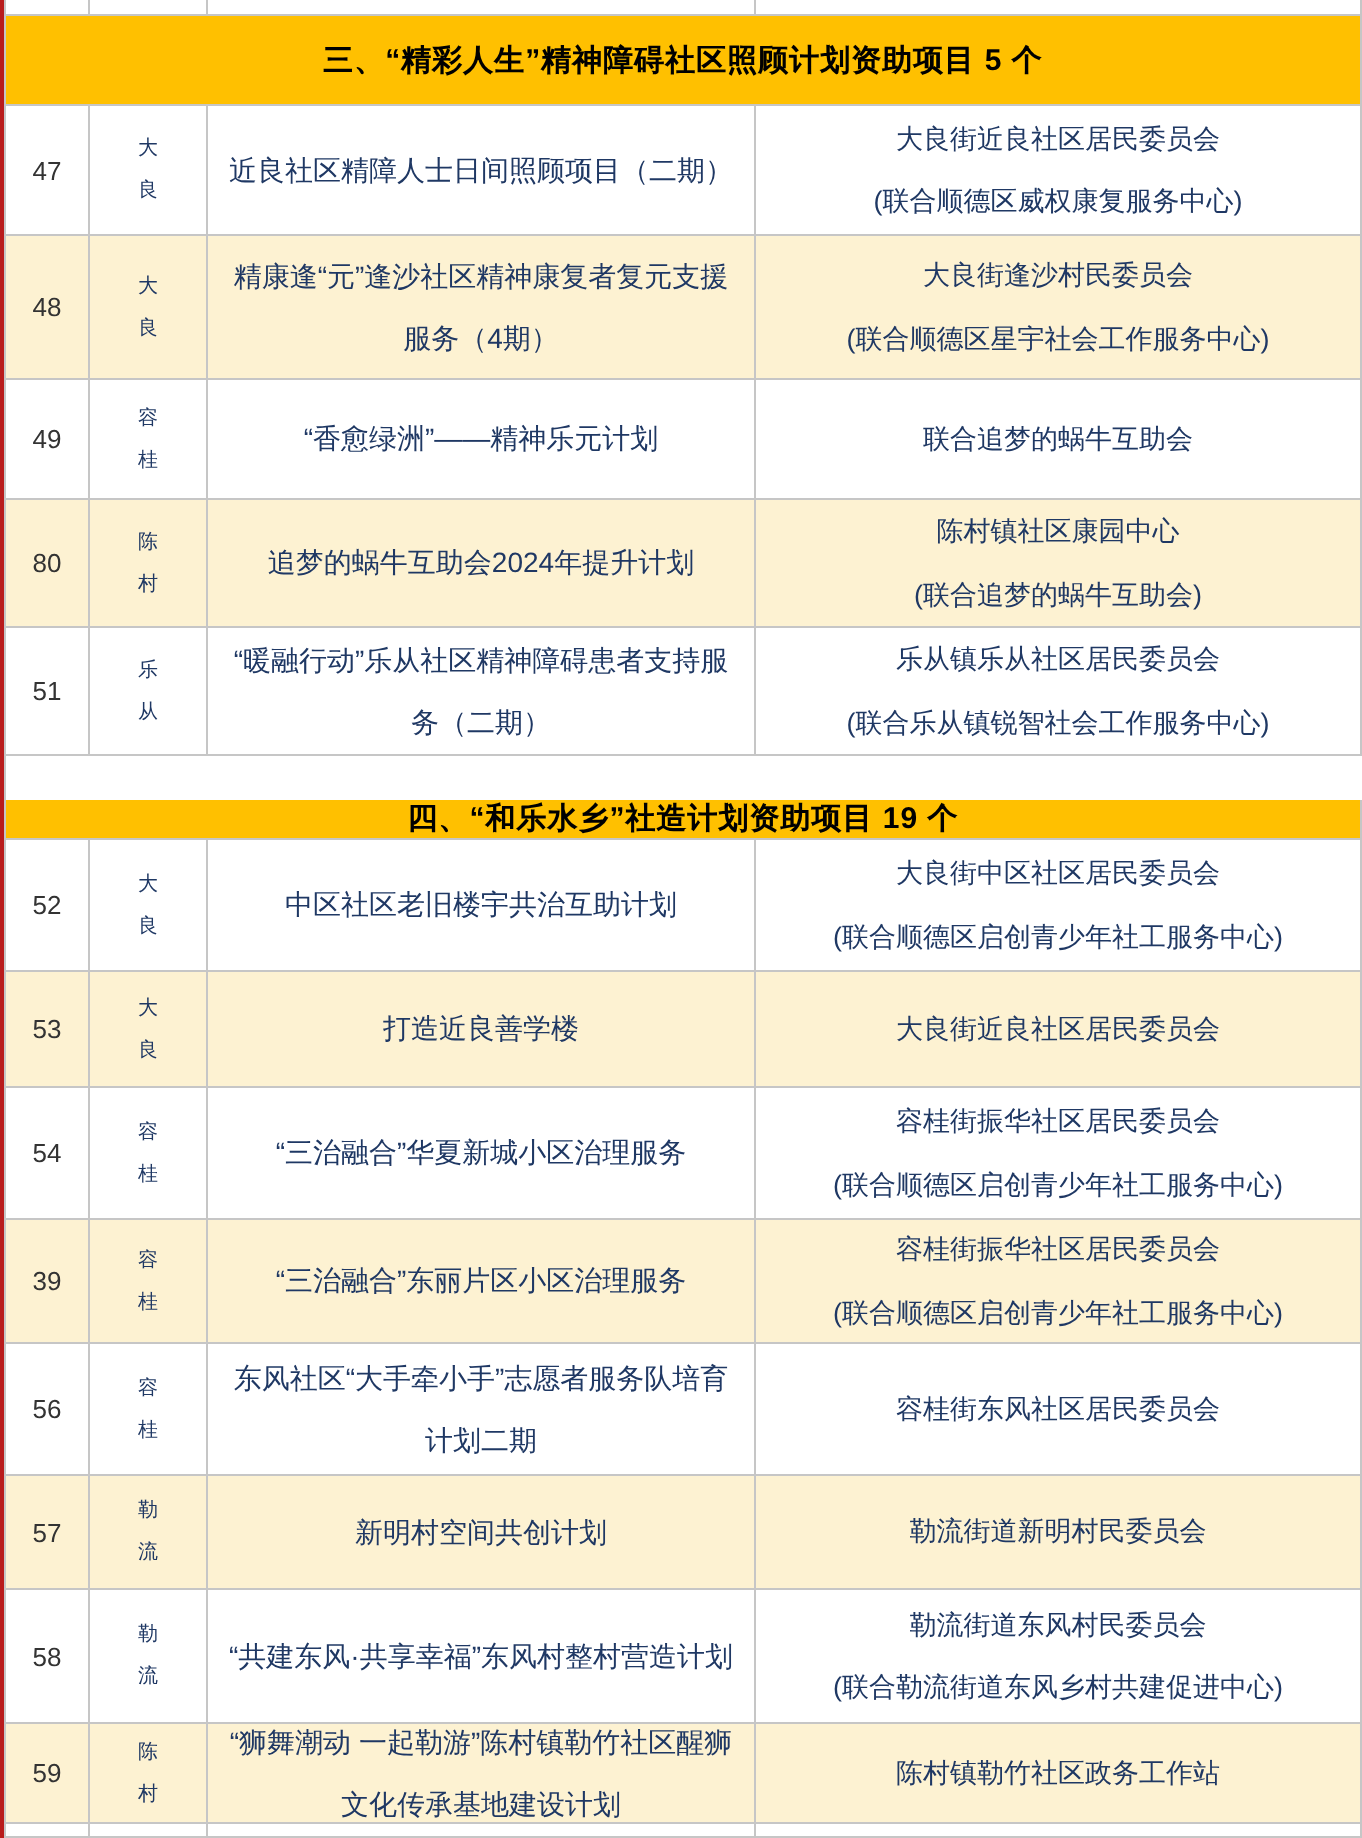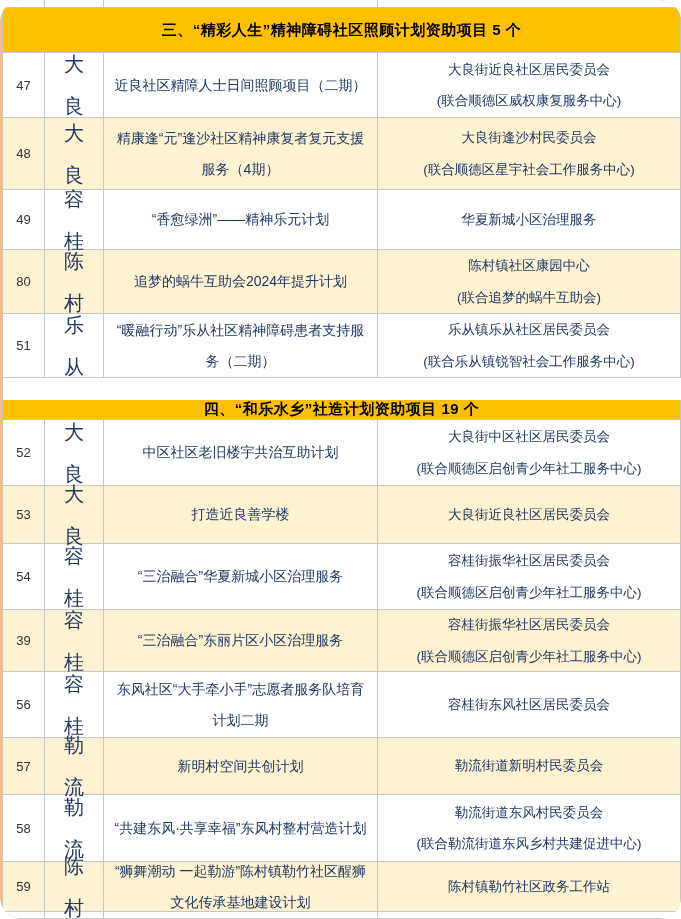--- a/index.html
+++ b/index.html
@@ -1,23 +1,22 @@
 <!DOCTYPE html>
 <html><head>
 <meta charset="utf-8">
 <style>
   html,body{margin:0;padding:0;background:#ffffff;}
   .viewport{
     position:relative;
     width:681px;height:919px;
     overflow:hidden;
-    background:#fdba74;
+    background:#b91c1c;
     font-family:"Liberation Sans","DejaVu Sans",sans-serif;
     color:#1F3864;
-    border-radius:22px;
   }
   .tbl{
     margin-left:2px;
     width:678px;
     border-left:1px solid #C6C6C6;
   }
   .row{display:flex;border-bottom:1px solid #C6C6C6;background:#ffffff;}
   .row.alt{background:#FDF2D2;}
   .cell{
     border-right:1px solid #C6C6C6;
@@ -25,21 +24,21 @@
     text-align:center;
     box-sizing:border-box;
   }
   .c-num{width:42px;flex:none;font-size:13px;color:#333333;}
   .c-dist{width:59px;flex:none;}
   .c-proj{width:274px;flex:none;padding:2px 8px;}
   .c-org{flex:1;padding:2px 6px;}
   .dist-txt{
     display:inline-block;width:1.05em;
     word-break:break-all;line-height:2.1;
-    font-size:20px;
+    font-size:10px;
   }
   .proj-txt{font-size:14px;line-height:2.15;}
   .org-txt{font-size:13.5px;line-height:2.3;}
   .sec-row{border-bottom:1px solid #C6C6C6;}
   .sec-cell{
     background:#FFC000;
     width:100%;
     border-right:1px solid #C6C6C6;
     display:flex;align-items:center;justify-content:center;
     font-size:15px;font-weight:bold;color:#000000;
@@ -110,21 +109,21 @@
     <div class="row h49">
       <div class="cell c-num">49</div>
       <div class="cell c-dist">
           <span class="dist-txt">容桂</span>
         </div>
       <div class="cell c-proj">
           <div class="proj-txt">“香愈绿洲”——精神乐元计划</div>
         </div>
       <div class="cell c-org">
           <div class="org-txt">
-            <div>华夏新城小区治理服务</div>
+            <div>联合追梦的蜗牛互助会</div>
             <div></div>
           </div>
         </div>
     </div>
 
     <div class="row alt h50">
       <div class="cell c-num">80</div>
       <div class="cell c-dist">
           <span class="dist-txt">陈村</span>
         </div>

